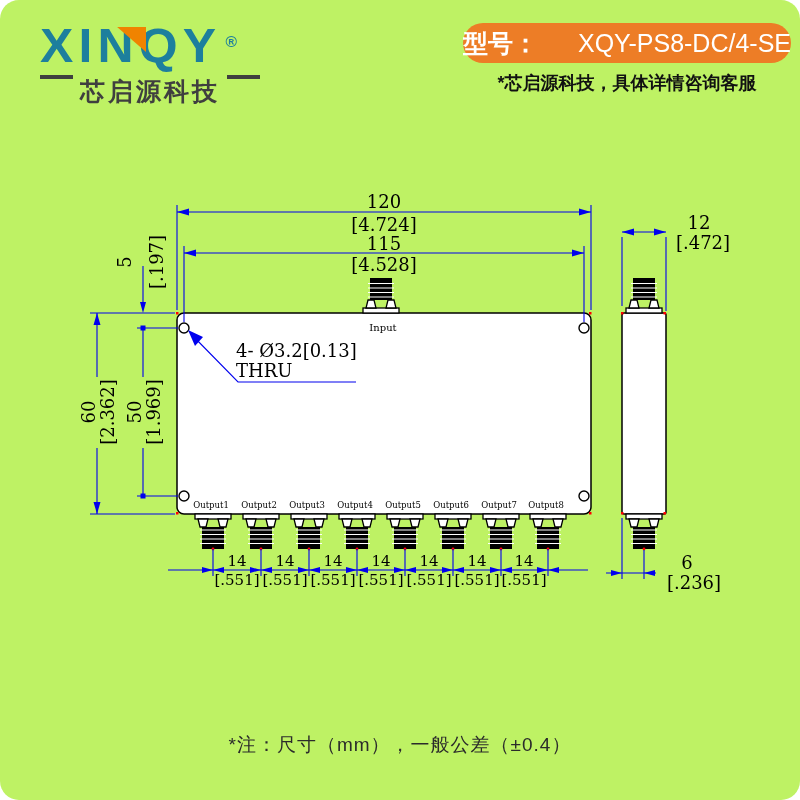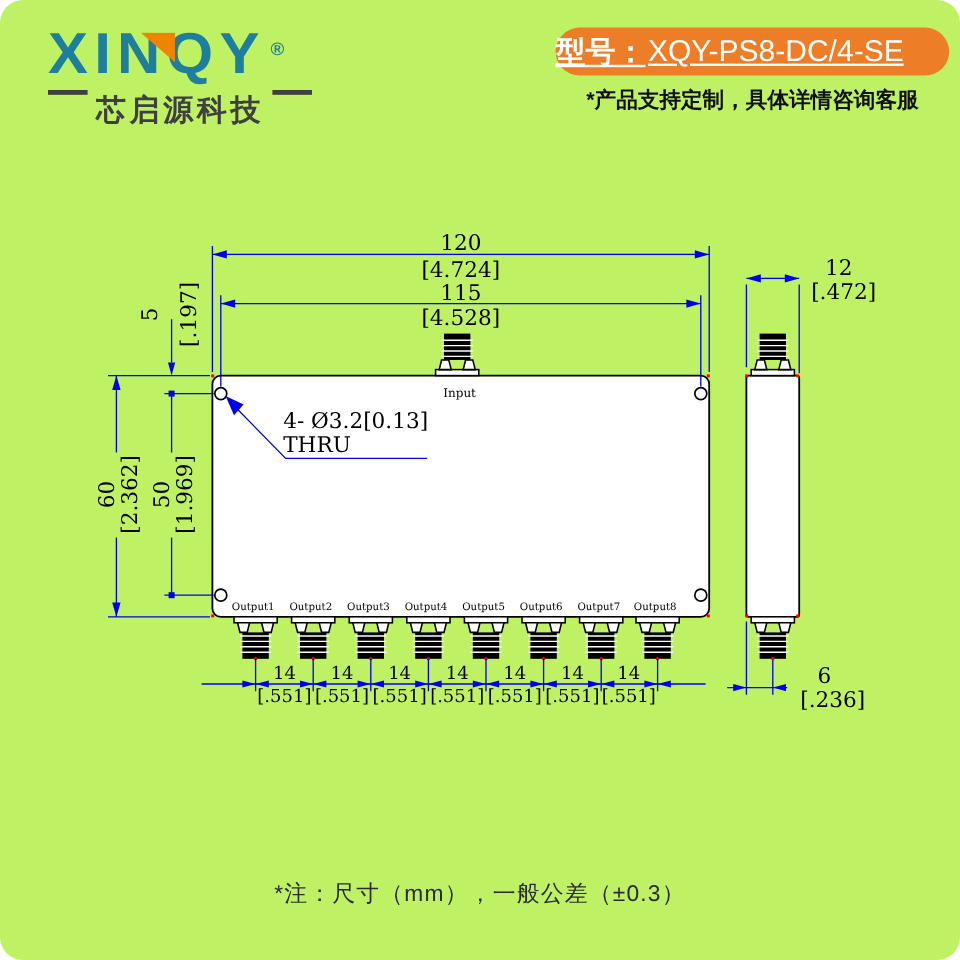--- a/index.html
+++ b/index.html
@@ -13,21 +13,21 @@
              color:#1d7f9d;transform:scaleX(1.04);transform-origin:left;}
   .logo-reg{position:absolute;right:-20px;top:-4px;font-size:15px;font-weight:700;color:#1d7f9d;}
   .logo-tri{position:absolute;left:73px;top:3px;width:29px;height:25px;background:#f08300;
             clip-path:polygon(4% 0,100% 0,100% 100%);}
   .logo-sub{margin-top:7px;display:flex;align-items:flex-start;gap:7px;}
   .logo-sub .bar{width:33px;height:4px;background:#3f3f3f;}
   .logo-tagline{font-size:25px;font-weight:700;color:#3f3f3f;letter-spacing:3px;white-space:nowrap;}
 
   .model-block{position:absolute;left:463px;top:23px;width:328px;text-align:center;}
   .model-pill{height:40px;border-radius:21px;background:#ed7d26;color:#ffffff;
-              display:flex;align-items:center;justify-content:flex-start;font-size:25px;white-space:nowrap;text-decoration:underline;}
+              display:flex;align-items:center;justify-content:space-between;font-size:25px;white-space:nowrap;}
   .model-pill .pfx{font-weight:700;margin-right:2px;}
   .model-note{margin-top:8px;font-size:18px;font-weight:700;color:#111;white-space:nowrap;}
 
   
   svg.drawing{position:absolute;left:0;top:0;}
   .ln{stroke:#000;stroke-width:1.4;fill:none;}
   .dim{stroke:#0000ee;stroke-width:1.1;fill:none;}
   .dimfill{fill:#0000ee;stroke:none;}
   .dtxt{font-family:"DejaVu Serif",serif;font-size:18px;fill:#000;}
   .stxt{font-family:"DejaVu Serif",serif;font-size:15px;fill:#000;}
@@ -54,21 +54,21 @@
       <span class="logo-tagline">芯启源科技</span>
       <span class="bar"></span>
     </div>
   </div>
 
   <div class="model-block">
     <div class="model-pill">
       <span class="pfx">型号：</span>
       <span>XQY-PS8-DC/4-SE</span>
     </div>
-    <div class="model-note">*产品支持定制，具体详情咨询客服</div>
+    <div class="model-note">*芯启源科技，具体详情咨询客服</div>
   </div>
 
   <svg class="drawing" width="800" height="800" viewBox="0 0 800 800">
     <defs>
 
       <g id="conn">
         <rect x="-18" y="0" width="36" height="5" fill="#fff" stroke="#000" stroke-width="1.3"></rect>
         <polygon points="-15,5 -5,5 -7,13 -13,13" fill="#fff" stroke="#000" stroke-width="1.3"></polygon>
         <polygon points="5,5 15,5 13,13 7,13" fill="#fff" stroke="#000" stroke-width="1.3"></polygon>
         <rect x="-11" y="13" width="22" height="22" fill="#000"></rect>
@@ -233,14 +233,14 @@
       <g>
         <path d="M622,518 V579 M644,550 V579 M606,573 H656" class="dim"></path>
         <polygon points="622,573 611,570 611,576" class="dimfill"></polygon>
         <polygon points="644,573 655,570 655,576" class="dimfill"></polygon>
         <text x="687" y="569" text-anchor="middle" class="dtxt">6</text>
         <text x="694" y="589" text-anchor="middle" class="dtxt">[.236]</text>
       </g>
     </g>
   </svg>
 
-  <div class="footer-note">*注：尺寸（mm），一般公差（±0.3）</div>
+  <div class="footer-note">*注：尺寸（mm），一般公差（±0.4）</div>
 </div>
 
 </body></html>

